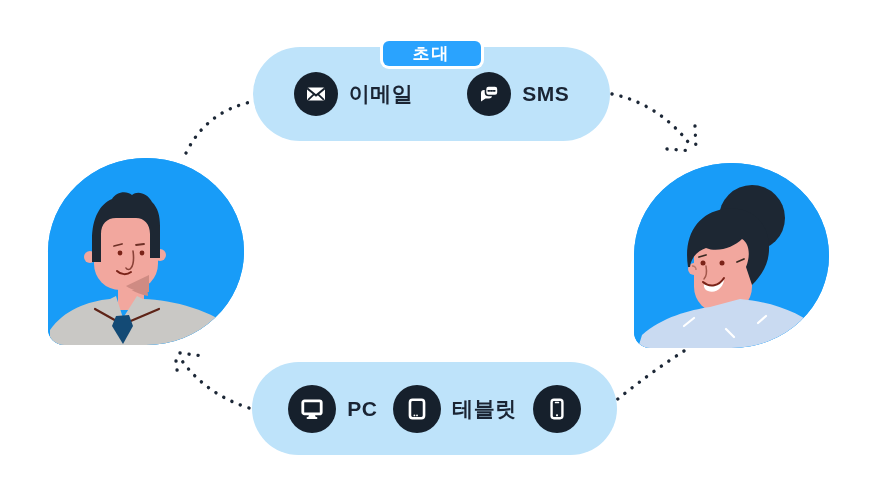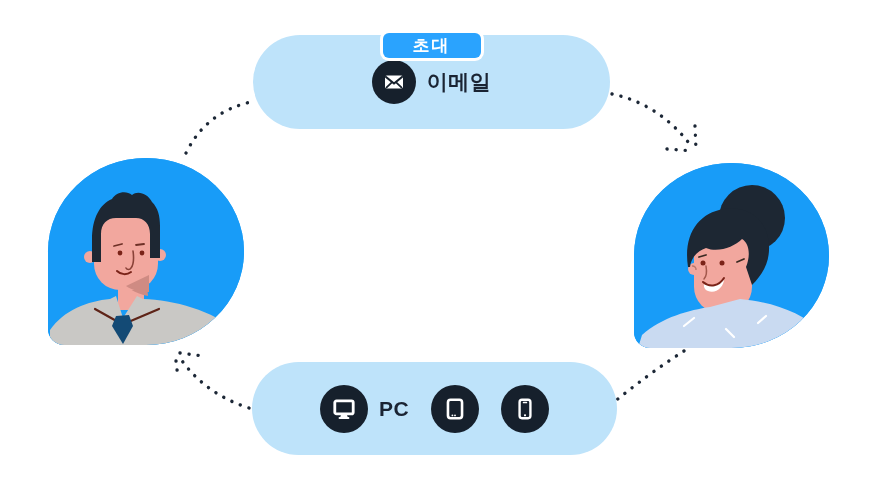--- a/index.html
+++ b/index.html
@@ -19,24 +19,24 @@
   .avatar svg{position:absolute;left:0;top:0;display:block;}
 
   
   .group{position:absolute;z-index:3;}
   .group-top{left:253px;top:33px;width:357px;height:108px;}
   .group-bottom{left:252px;top:349px;width:365px;height:106px;}
   .pill{
     position:absolute;left:0;right:0;background:#BEE3FA;border-radius:60px;
     display:flex;align-items:center;justify-content:center;
   }
-  .group-top .pill{top:2px;height:94px;gap:54px;}
-  .group-bottom .pill{top:13px;height:93px;gap:22px;}
+  .group-top .pill{top:14px;height:94px;gap:54px;}
+  .group-bottom .pill{top:13px;height:93px;gap:16px;}
   .badge{
-    position:relative;margin:0 auto;width:98px;height:25px;z-index:2;
+    position:relative;margin:8px auto;width:98px;height:25px;z-index:2;
     background:#2AA3FE;border-radius:6px;box-shadow:0 0 0 3px #ffffff;
     display:flex;align-items:center;justify-content:center;
   }
   .badge span{color:#ffffff;font-size:17px;font-weight:800;letter-spacing:2px;line-height:1;}
   .pill-item{display:flex;align-items:center;gap:11px;}
   .circle-icon{
     background:#16202C;border-radius:50%;
     display:flex;align-items:center;justify-content:center;flex:0 0 auto;
   }
   .group-top .circle-icon{width:44px;height:44px;}
@@ -131,20 +131,30 @@
       <div class="pill-item">
         <span class="circle-icon">
           <svg width="24" height="24" viewBox="0 0 24 24">
             <rect x="3" y="5.5" width="18" height="13" rx="1.8" fill="#ffffff"></rect>
             <path d="M4,7 L12,13.5 L20,7" stroke="#16202C" stroke-width="2.2" fill="none" stroke-linecap="round" stroke-linejoin="round"></path>
             <path d="M4.6,17.4 L9.6,12.7 M19.4,17.4 L14.4,12.7" stroke="#16202C" stroke-width="1.8" fill="none" stroke-linecap="round"></path>
           </svg>
         </span>
         <span class="pill-label">이메일</span>
       </div>
+      <div class="pill-item">
+        <span class="circle-icon">
+          <svg width="24" height="24" viewBox="0 0 24 24">
+            <path d="M4,19.5 L4,11 Q4,8 7,8 L12,8 Q15,8 15,11 L15,13.5 Q15,16.5 12,16.5 L8.5,16.5 Z" fill="#ffffff"></path>
+            <rect x="8.5" y="4" width="12.5" height="9.5" rx="3" fill="#ffffff" stroke="#16202C" stroke-width="1.6"></rect>
+            <path d="M11.2,8.8 L12.4,8.8 M13.9,8.8 L15.1,8.8 M16.6,8.8 L17.8,8.8" stroke="#16202C" stroke-width="1.7" stroke-linecap="round"></path>
+          </svg>
+        </span>
+        <span class="pill-label">SMS</span>
+      </div>
     </div>
   </section>
 
   <section class="group group-bottom">
     <div class="pill">
       <div class="pill-item">
         <span class="circle-icon">
           <svg width="26" height="26" viewBox="0 0 24 24">
             <rect x="3.5" y="4.5" width="17" height="12" rx="1.6" fill="none" stroke="#ffffff" stroke-width="2.6"></rect>
             <path d="M9.5,16.5 L14.5,16.5 L15.6,20 L8.4,20 Z" fill="#ffffff"></path>
@@ -154,20 +164,21 @@
         <span class="pill-label">PC</span>
       </div>
       <div class="pill-item">
         <span class="circle-icon">
           <svg width="26" height="26" viewBox="0 0 24 24">
             <rect x="5.5" y="3.5" width="13" height="17" rx="2.4" fill="none" stroke="#ffffff" stroke-width="2.4"></rect>
             <circle cx="9.6" cy="17.9" r="0.85" fill="#ffffff"></circle>
             <circle cx="12" cy="17.9" r="0.85" fill="#ffffff"></circle>
           </svg>
         </span>
+        <span class="pill-label">테블릿</span>
       </div>
       <div class="pill-item">
         <span class="circle-icon">
           <svg width="26" height="26" viewBox="0 0 24 24">
             <rect x="7" y="3.5" width="10" height="17" rx="2.2" fill="none" stroke="#ffffff" stroke-width="2.2"></rect>
             <path d="M10.7,6 L13.3,6" stroke="#ffffff" stroke-width="1.6" stroke-linecap="round"></path>
             <rect x="11.1" y="16.8" width="1.8" height="1.8" rx="0.4" fill="#ffffff"></rect>
           </svg>
         </span>
       </div>

